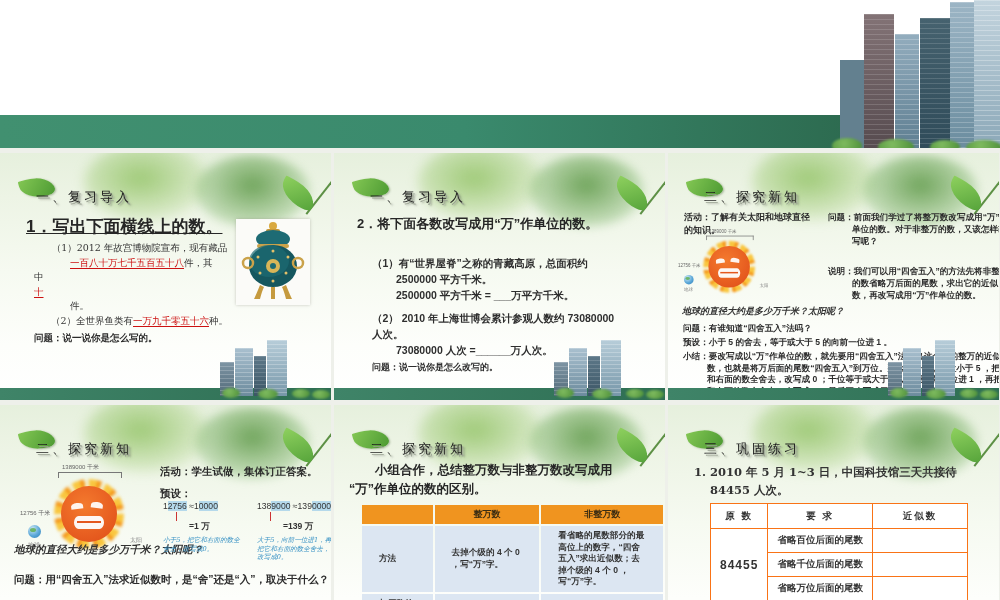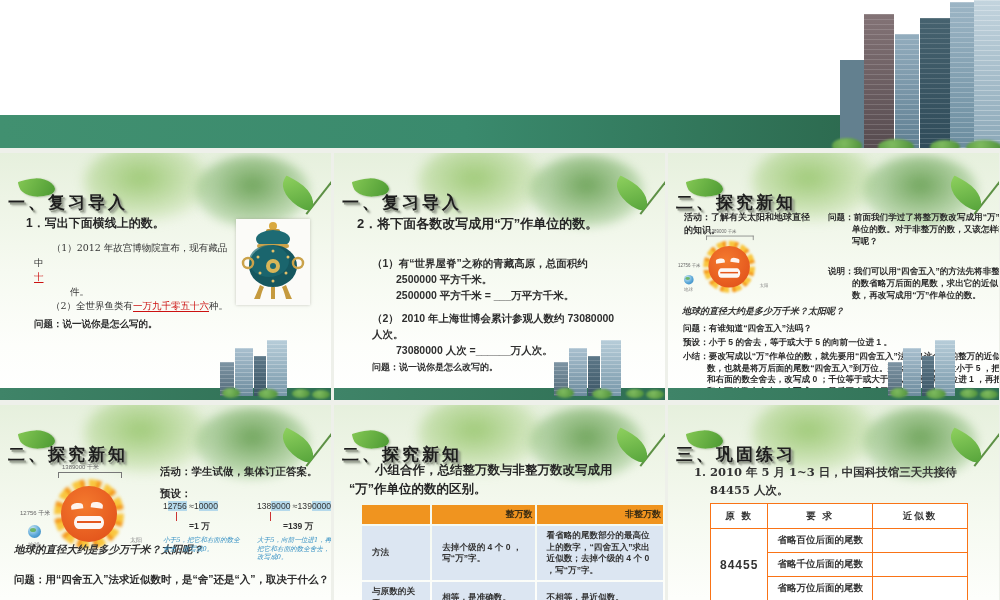--- a/index.html
+++ b/index.html
@@ -41,42 +41,42 @@
               background:radial-gradient(ellipse at 50% 42%,rgba(92,152,70,.85),rgba(120,180,100,.3) 70%,transparent 82%);
               filter:blur(5px); }
   .lf-small { left:20px; top:24px; width:34px; height:21px;
               background:linear-gradient(135deg,#82c653,#4d9a33); border-radius:4% 96% 28% 96%;
               transform:rotate(-16deg); box-shadow:1px 1px 2px rgba(60,90,40,.35); }
   .lf-right { right:14px; top:30px; width:38px; height:22px;
               background:linear-gradient(135deg,#8ed05e,#55a33a); border-radius:4% 96% 28% 96%;
               transform:rotate(28deg); }
   .lf-branch { right:4px; top:4px; width:2px; height:64px; background:#5d9045; transform:rotate(38deg); }
 
-  .slide-title { position:absolute; left:8px; top:24px; font-size:17px; font-weight:bold; color:#1e1e1e;
+  .slide-title { position:absolute; left:36px; top:24px; font-size:13px; font-weight:normal; color:#1e1e1e;
                  letter-spacing:3px; text-shadow:1.5px 1.5px 0 #9aa192, 3px 3px 2px rgba(90,95,85,.5); z-index:3; }
   .slide-bar { position:absolute; left:0; bottom:0; width:100%; height:12px; z-index:2;
                background:linear-gradient(90deg,#3f8468,#2e6e53); }
 
   
   .skyline { position:absolute; right:3px; bottom:4px; width:108px; height:62px; z-index:3; }
   .skyline .t1 { left:0;   width:14px; height:34px; background:repeating-linear-gradient(180deg,rgba(255,255,255,.2) 0 1px,transparent 1px 4px),linear-gradient(180deg,#7e95a4,#526a79); }
   .skyline .t2 { left:15px; width:18px; height:48px; background:repeating-linear-gradient(180deg,rgba(255,255,255,.25) 0 1px,transparent 1px 4px),linear-gradient(180deg,#a9c0cf,#6c8b9d); }
   .skyline .t3 { left:34px; width:12px; height:40px; background:repeating-linear-gradient(180deg,rgba(255,255,255,.15) 0 1px,transparent 1px 4px),linear-gradient(180deg,#5d7888,#3c5666); }
   .skyline .t4 { left:47px; width:20px; height:56px; background:repeating-linear-gradient(180deg,rgba(255,255,255,.25) 0 1px,transparent 1px 4px),linear-gradient(180deg,#b7cdd9,#7797a9); }
   .skyline .g1 { left:2px;  bottom:-2px; width:18px; height:10px; }
   .skyline .g2 { left:38px; bottom:-3px; width:20px; height:10px; }
   .skyline .g3 { left:72px; bottom:-2px; width:18px; height:9px; }
   .skyline .g4 { left:92px; bottom:-3px; width:18px; height:9px; }
 
   .kai  { font-family:"DejaVu Serif",serif; }
   .kai-i{ font-family:"DejaVu Serif",serif; font-style:italic; }
   .red-num { color:#cc1111; text-decoration:underline; text-underline-offset:2px; }
 
   
-  .s1-heading { position:absolute; left:26px; top:62px; font-size:12px; font-weight:bold; color:#262626; }
+  .s1-heading { position:absolute; left:26px; top:62px; font-size:17px; font-weight:bold; color:#262626;text-decoration:underline; }
   .s1-body { position:absolute; left:34px; top:88px; width:205px; font-size:9.5px; line-height:14.5px; color:#333; }
   .s1-body .in1 { margin-left:6px;text-align:center; }
   .s1-body .in2 { margin-left:36px; }
   .s1-q { margin-top:3px; font-family:"Liberation Sans",sans-serif; font-weight:bold; font-size:9.5px; color:#2b2b2b; }
   .vessel-box { position:absolute; left:236px; top:66px; width:74px; height:86px; background:#fbfbf8;
                 box-shadow:0 0 3px rgba(120,120,110,.4); z-index:2; }
 
   
   .s2-heading { position:absolute; left:23px; top:62px; font-size:13px; font-weight:bold; color:#262626; }
   .s2-body { position:absolute; left:38px; top:102px; width:275px; font-size:10.5px; font-weight:bold;
@@ -138,22 +138,22 @@
   .s4-earthq { position:absolute; left:14px; top:138px; font-size:10.5px; font-weight:bold; color:#333; margin:0; }
   .s4-q { position:absolute; left:14px; top:166px; width:306px; font-size:10.5px; font-weight:bold;
           line-height:16px; color:#2b2b2b; padding-left:30px; text-indent:-30px; margin:0; }
 
   
   .s5-intro { position:absolute; left:15px; top:56px; width:300px; font-size:12.5px; font-weight:bold;
               line-height:19px; color:#262626; }
   .s5-intro .ind { padding-left:26px; }
   .t5 { position:absolute; left:26px; top:98px; border-collapse:separate; border-spacing:2px;
         font-size:8.6px; color:#333; table-layout:fixed; }
-  .t5 th { background:#f0941f; font-weight:bold; text-align:right; padding:3px 2px; font-size:9px; color:#3a2c12; }
-  .t5 td { background:#dce6f2; font-weight:bold; padding:4px 10px; line-height:11.5px; vertical-align:middle; }
+  .t5 th { background:#f0941f; font-weight:bold; text-align:center; padding:3px 2px; font-size:9px; color:#3a2c12; }
+  .t5 td { background:#dce6f2; font-weight:bold; padding:4px 17px; line-height:11.5px; vertical-align:middle; }
   .t5 .c1 { width:58px; } .t5 .c2 { width:92px; } .t5 .c3 { width:122px; }
 
   
   .s6-intro { position:absolute; left:26px; top:58px; width:290px; font-size:11.5px; font-weight:bold;
               line-height:18px; color:#333; }
   .s6-intro .ind { padding-left:16px; }
   .t6 { position:absolute; left:42px; top:98px; border-collapse:collapse; background:#fff;
         font-size:9.5px; color:#333; }
   .t6 th, .t6 td { border:1px solid #f97316; }
   .t6 th { font-weight:bold; height:24px; padding:0 10px; letter-spacing:2px; }
@@ -185,20 +185,21 @@
     <section class="slide">
       <div class="lf lf-blob1"></div>
       <div class="lf lf-blob2"></div>
       <div class="lf lf-small"></div>
       <div class="lf lf-branch"></div>
       <div class="lf lf-right"></div>
       <h2 class="slide-title">一、复习导入</h2>
       <div class="s1-heading">1．写出下面横线上的数。</div>
       <div class="s1-body kai">
         <div class="in1"><span>（1）2012 年故宫博物院宣布，现有藏品</span></div>
+        <div class="in2"><span class="red-num">一百八十万七千五百五十八</span><span>件，其</span></div>
         <div><span>中</span></div>
         <div><span class="red-num">十</span></div>
         <div class="in2"><span>件。</span></div>
         <div class="in1"><span>（2）全世界鱼类有</span><span class="red-num">一万九千零五十六</span><span>种。</span></div>
         <div class="s1-q">问题：说一说你是怎么写的。</div>
       </div>
       <div class="vessel-box">
         <svg width="74" height="86" viewBox="0 0 74 86">
           <circle cx="37" cy="7" r="4" fill="#d9a93f"></circle>
           <rect x="30" y="10" width="14" height="4" rx="2" fill="#c79737"></rect>

